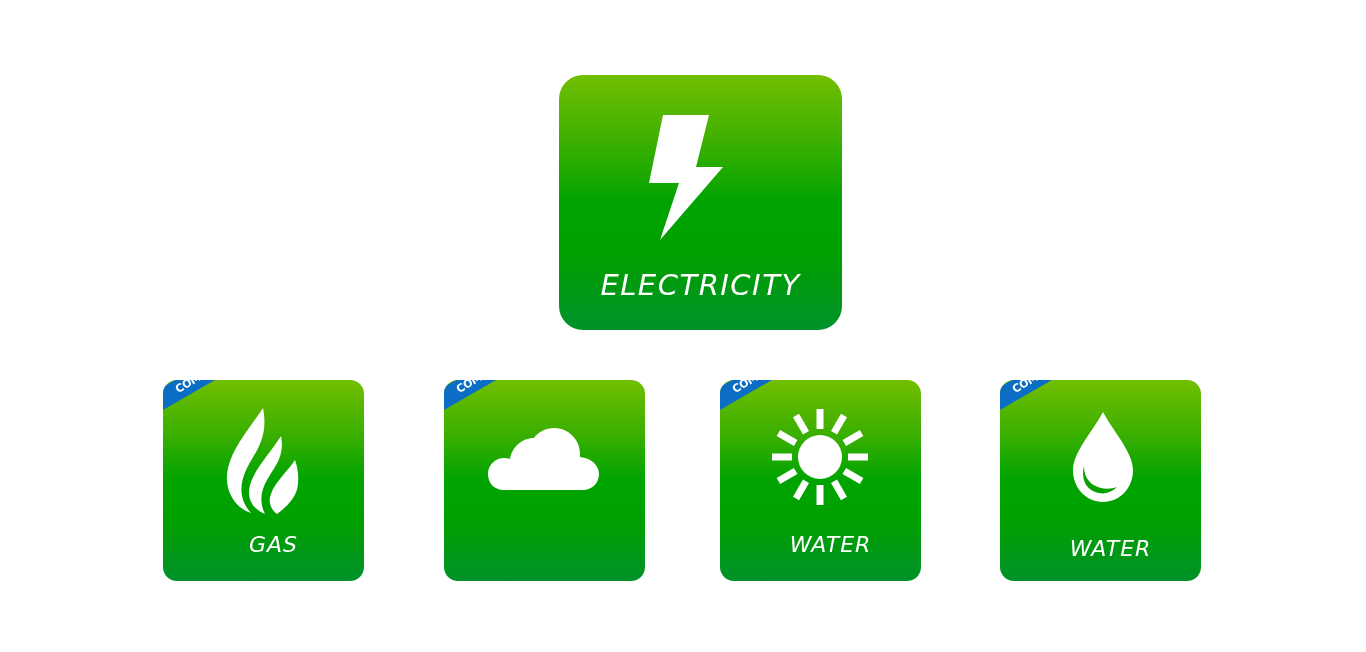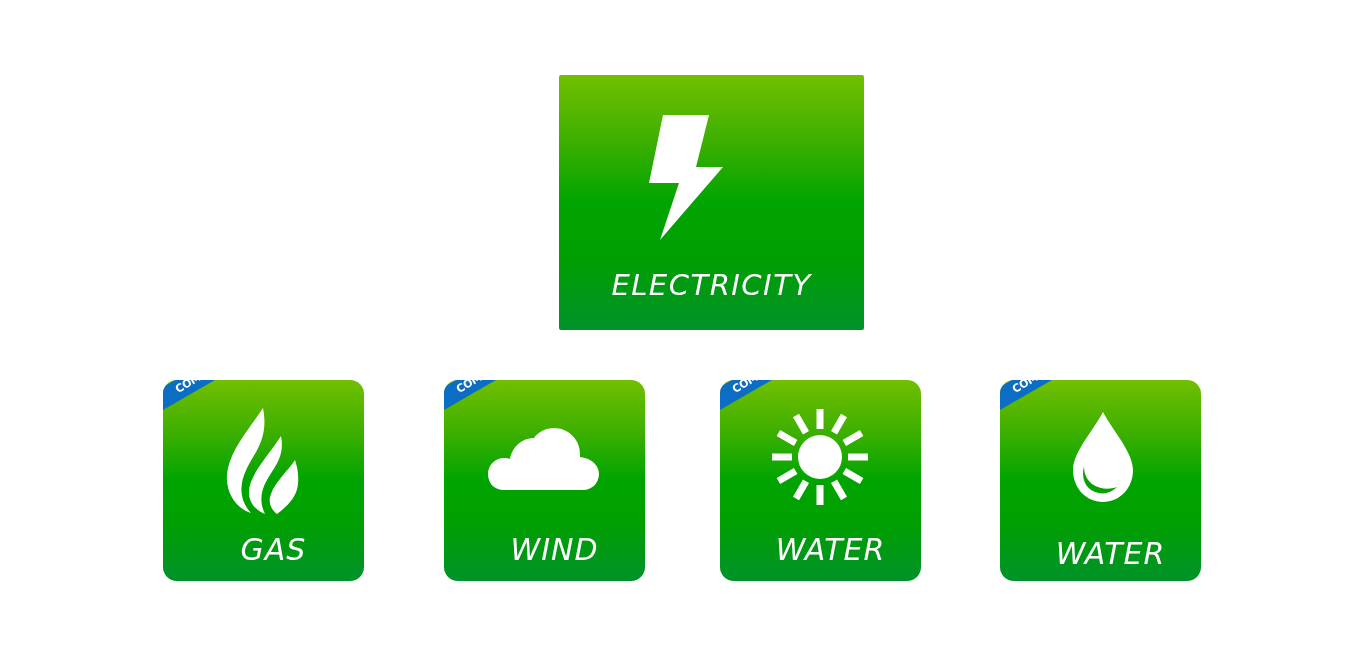--- a/index.html
+++ b/index.html
@@ -5,29 +5,29 @@
   html, body { margin: 0; padding: 0; background: #ffffff; }
   body { width: 1366px; height: 652px; position: relative; overflow: hidden;
          font-family: "DejaVu Sans", sans-serif; }
   .tile {
     position: absolute;
     border-radius: 16px;
     overflow: hidden;
     background: linear-gradient(to bottom, #72bf00 0%, #3fb000 25%, #00a400 50%, #00a000 70%, #00922a 100%);
     cursor: pointer;
   }
-  .tile.big { left: 559px; top: 75px; width: 305px; height: 255px; border-radius: 2px; }
+  .tile.big { left: 559px; top: 75px; width: 283px; height: 255px; border-radius: 24px; }
   .tile.small { top: 380px; width: 201px; height: 201px; border-radius: 14px; }
   .tile .label {
     position: absolute; left: 0; right: 0; text-align: center;
     color: #ffffff; font-style: italic; font-weight: normal;
     font-family: "DejaVu Sans", sans-serif; letter-spacing: 1px;
   }
   .tile.big .label { top: 193px; font-size: 29px; letter-spacing: 1.5px; }
-  .tile.small .label { top: 152px; font-size: 30px; margin-left: 20px; }
+  .tile.small .label { top: 152px; font-size: 22px; margin-left: 20px; }
   .tile .icon { position: absolute; }
   .ribbon {
     position: absolute;
     left: -40px; top: 30px;
     width: 230px; height: 20px;
     background: #0b6ec4;
     transform: rotate(-30deg);
     transform-origin: 0 0;
     color: #ffffff;
     font-family: "DejaVu Sans", sans-serif;
@@ -57,21 +57,20 @@
   <div class="label">GAS</div>
   <div class="ribbon">
     <span>COMING SOON</span>
   </div>
 </div>
 
 <div class="tile small" style="left:444px;">
   <svg class="icon" style="left:44px; top:48px;" width="112" height="62" viewBox="0 0 112 62">
     <path d="M16,62 C6,62 0,55 0,46 C0,37 7,30 16,30 C18,30 20,30 22,31 C24,19 34,10 46,10 C50,4 58,0 66,0 C80,0 92,11 92,26 C92,27 92,28 92,29 C103,30 111,37 111,46 C111,55 104,62 95,62 Z" fill="#ffffff"></path>
   </svg>
-  <div class="label">WIND</div>
   <div class="ribbon">
     <span>COMING SOON</span>
   </div>
 </div>
 
 <div class="tile small" style="left:720px;">
   <svg class="icon" style="left:52px; top:29px;" width="96" height="96" viewBox="0 0 96 96">
     <circle cx="48" cy="48" r="22" fill="#ffffff"></circle>
     <g stroke="#ffffff" stroke-width="7" stroke-linecap="butt">
       <line x1="48" y1="0" x2="48" y2="20"></line>

